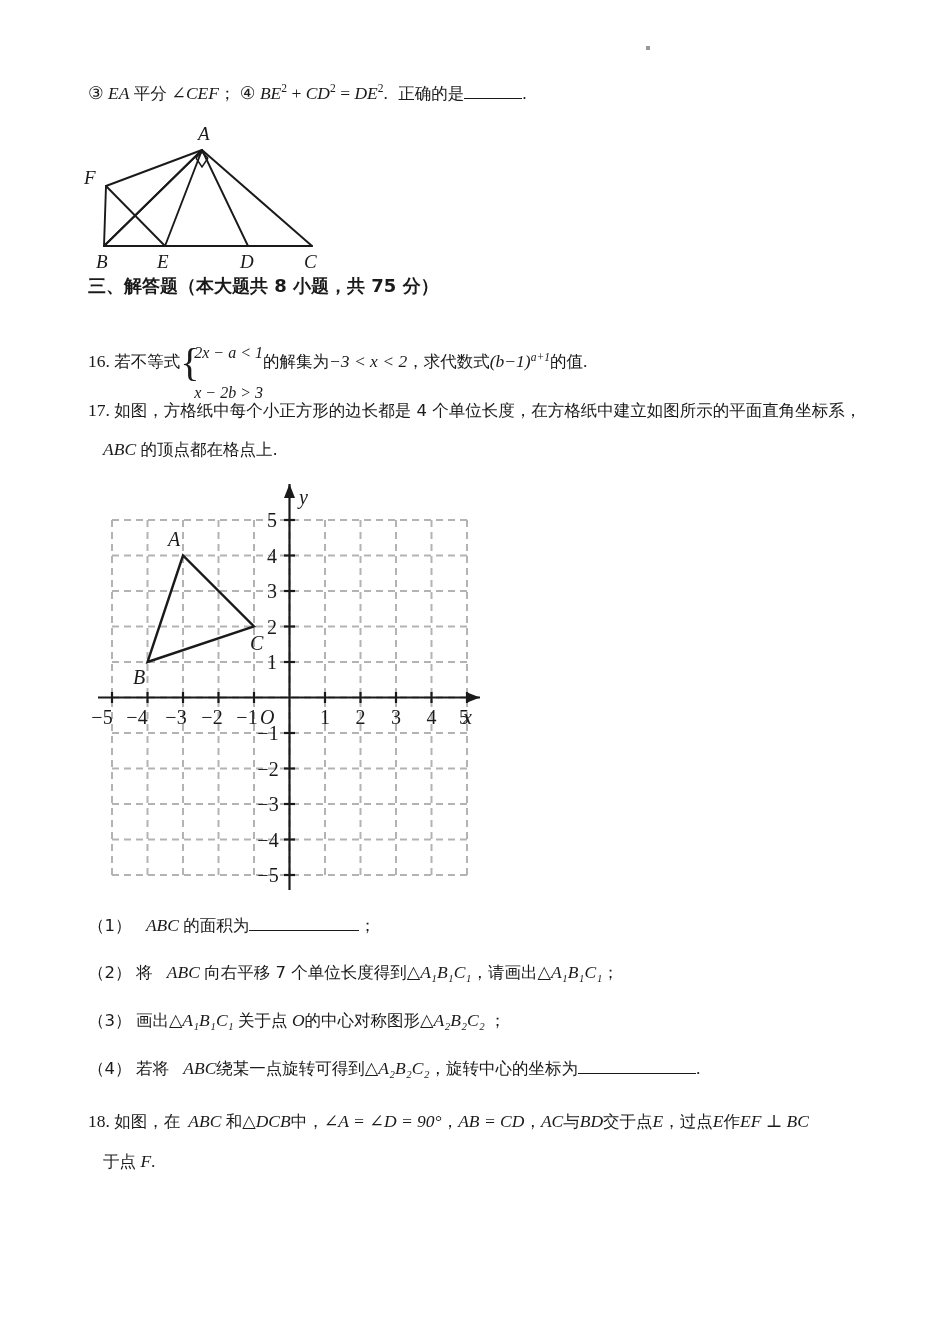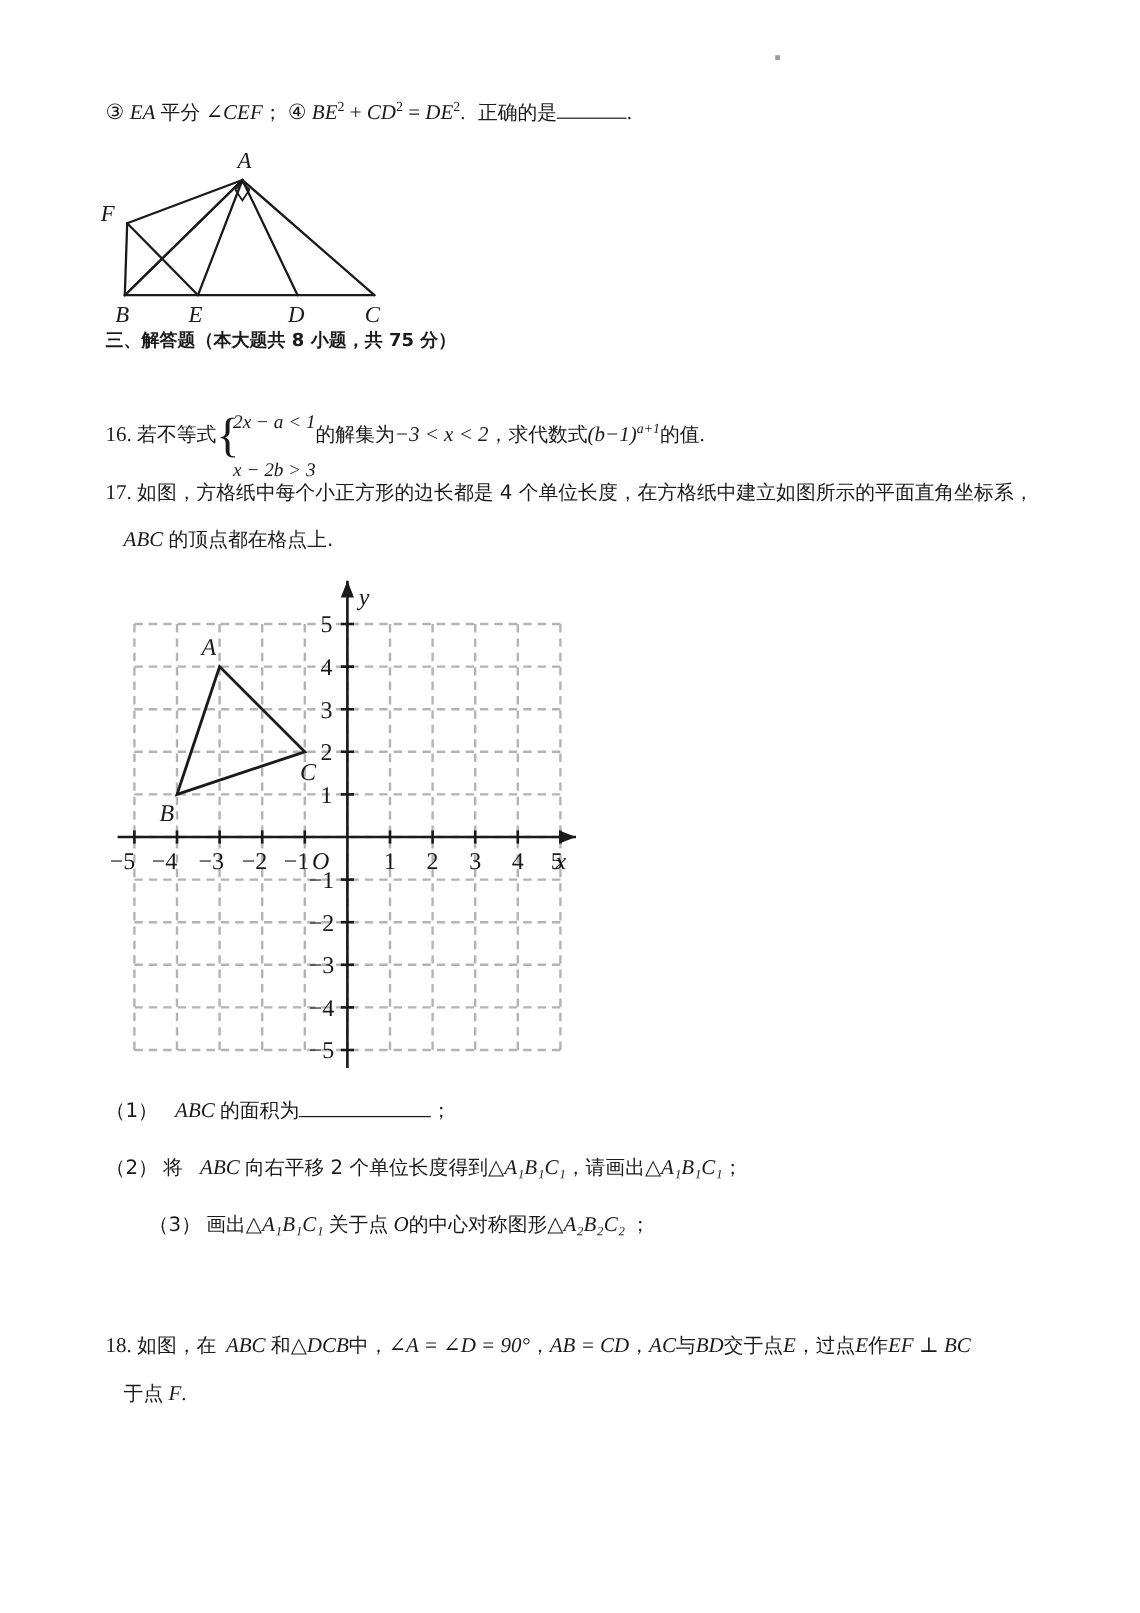--- a/index.html
+++ b/index.html
@@ -30,21 +30,21 @@
     background: #9a9a9a;
   }
   .line {
     position: absolute;
     font-size: 17.5px;
     line-height: 1.5;
     white-space: nowrap;
   }
   .mi { font-style: italic; }
   .cn { font-family: "DejaVu Sans", "Liberation Sans", sans-serif; font-style: normal; font-size: 16.5px; }
-  .bold-cn { font-family: "DejaVu Sans", "Liberation Sans", sans-serif; font-weight: bold; font-size: 15px; }
+  .bold-cn { font-family: "DejaVu Sans", "Liberation Sans", sans-serif; font-weight: bold; font-size: 18px; }
   sup.pw { font-size: 0.66em; vertical-align: super; font-style: italic; margin-top: 23px; }
   sup.pn { font-size: 0.66em; vertical-align: super; font-style: normal; }
   .ul-blank { display: inline-block; border-bottom: 1.3px solid #1a1a1a; vertical-align: baseline; height: 1em; }
   .fig { position: absolute; }
   .brace-sys {
     display: inline-block;
     position: relative;
     vertical-align: middle;
     padding-left: 14px;
     font-size: 16px;
@@ -225,31 +225,36 @@
   <div class="line" style="left:88px; top:912px;">
     <span class="cn">（1）</span>
     <span class="mi" style="margin-left:10px;">ABC</span>
     <span class="cn">的面积为</span><span class="ul-blank" style="width:110px;"></span><span class="cn">；</span>
   </div>
 
   <div class="line" style="left:88px; top:959px;">
     <span class="cn">（2）</span>
     <span class="cn">将</span>
     <span class="mi" style="margin-left:10px;">ABC</span>
-    <span class="cn">向右平移 2 个单位长度得到</span><span class="mi">△A₁B₁C₁</span><span class="cn">，</span><span class="cn">请画出</span><span class="mi">△A₁B₁C₁</span><span class="cn">；</span>
-  </div>
-
-  <div class="line" style="left:88px; top:1007px;margin-left:36px;">
+    <span class="cn">向右平移 7 个单位长度得到</span><span class="mi">△A₁B₁C₁</span><span class="cn">，</span><span class="cn">请画出</span><span class="mi">△A₁B₁C₁</span><span class="cn">；</span>
+  </div>
+
+  <div class="line" style="left:88px; top:1007px;">
     <span class="cn">（3）</span>
     <span class="cn">画出</span><span class="mi">△A₁B₁C₁</span>
     <span class="cn">关于点</span>
     <span class="mi">O</span><span class="cn">的中心对称图形</span><span class="mi">△A₂B₂C₂</span>
     <span class="cn">；</span>
   </div>
 
+  <div class="line" style="left:88px; top:1055px;">
+    <span class="cn">（4）</span>
+    <span class="cn">若将</span>
+    <span class="mi" style="margin-left:10px;">ABC</span><span class="cn">绕某一点旋转可得到</span><span class="mi">△A₂B₂C₂</span><span class="cn">，</span><span class="cn">旋转中心的坐标为</span><span class="ul-blank" style="width:118px;"></span><span>.</span>
+  </div>
 
   <div class="line" style="left:88px; top:1108px;">
     <span>18.</span>
     <span class="cn">如图，在</span><span class="mi" style="margin-left:8px;">ABC</span>
     <span class="cn">和</span><span class="mi">△DCB</span><span class="cn">中，</span><span class="mi">∠A = ∠D = 90°</span><span class="cn">，</span><span class="mi">AB = CD</span><span class="cn">，</span><span class="mi">AC</span><span class="cn">与</span><span class="mi">BD</span><span class="cn">交于点</span><span class="mi">E</span><span class="cn">，</span><span class="cn">过点</span><span class="mi">E</span><span class="cn">作</span><span class="mi">EF ⊥ BC</span>
   </div>
   <div class="line" style="left:103px; top:1148px;">
     <span class="cn">于点</span>
     <span class="mi">F</span><span>.</span>
   </div>

